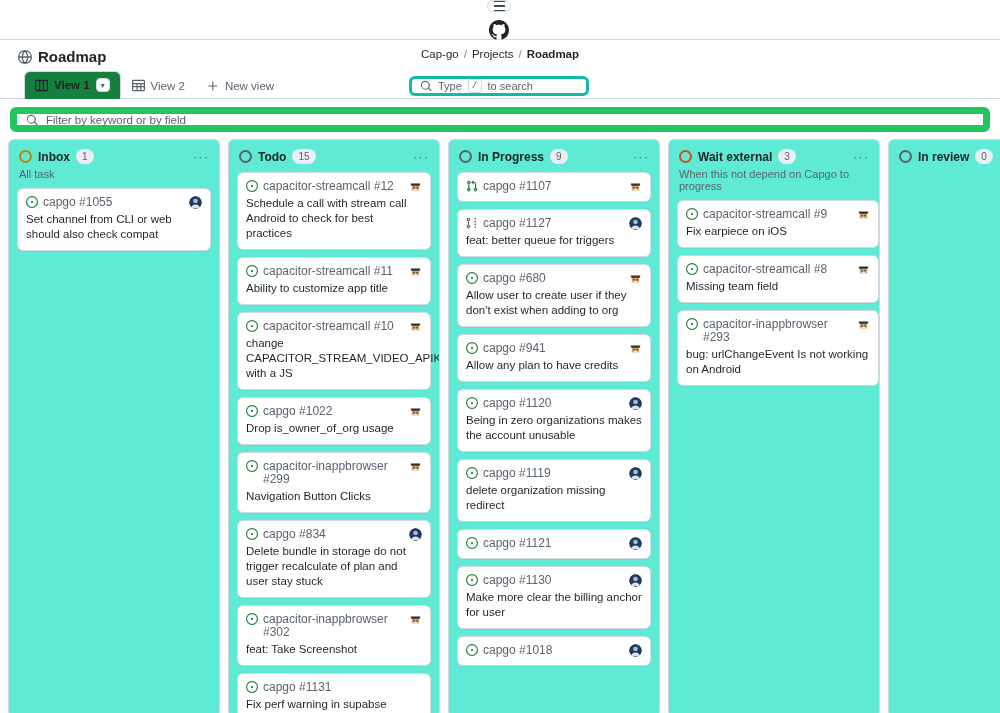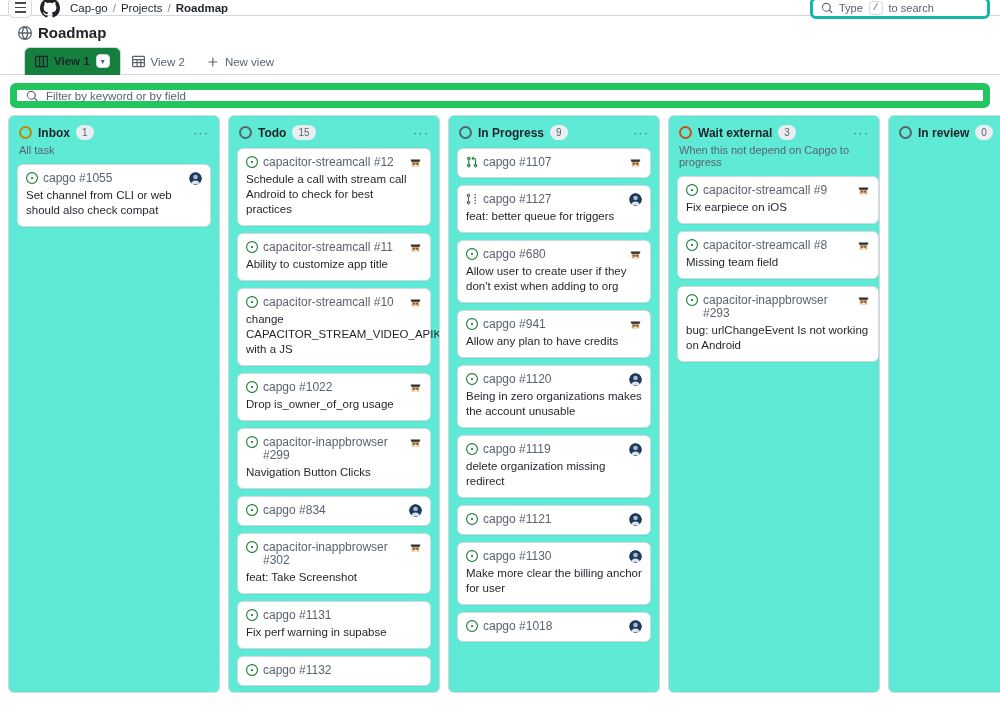--- a/index.html
+++ b/index.html
@@ -6,26 +6,27 @@
   html, body {
     width: 1000px; height: 713px;
     font-family: "Liberation Sans", sans-serif;
     background: #ffffff;
     color: #1f2328;
     overflow: hidden;
   }
 
   
   .topbar {
-    height: 16px;
+    height: 40px;
     display: flex; align-items: center;
     padding: 0 10px 0 8px;
     border-bottom: 1px solid #d1d9e0;
     background: #ffffff;
     gap: 8px;
+    flex-direction: column;
   }
   .hamburger {
     width: 24px; height: 21px;
     border: 1px solid #d1d9e0; border-radius: 6px;
     display: flex; flex-direction: column; justify-content: center;
     align-items: center; gap: 3px; cursor: pointer; background: #fff;
   }
   .hamburger i { display: block; width: 11px; height: 1.4px; background: #424a53; }
   .gh-logo { width: 20px; height: 20px; flex: 0 0 auto; }
   .crumbs { display: flex; align-items: center; gap: 5px; font-size: 11.5px; margin-left: 2px; }
@@ -377,20 +378,21 @@
             <span class="card-ref">capgo #834</span>
             <span class="avatar">
               <svg width="13" height="13" viewBox="0 0 16 16">
                 <rect width="16" height="16" rx="8" fill="#1f3a5f"></rect>
                 <circle cx="8" cy="6" r="2.7" fill="#c9d4e0"></circle>
                 <path d="M2.3 15c.6-3 2.9-4.6 5.7-4.6S13.1 12 13.7 15Z" fill="#d8e1ea"></path>
                 <circle cx="8" cy="6" r="2.7" fill="#8fa3b8" opacity="0.5"></circle>
               </svg>
             </span>
           </div>
+          <div class="card-title">Delete bundle in storage do not trigger recalculate of plan and user stay stuck</div>
         </div>
         <div class="card">
           <div class="card-top">
             <span>
               <svg width="12" height="12" viewBox="0 0 16 16" fill="#1a7f37">
                 <path d="M8 9.5a1.5 1.5 0 1 0 0-3 1.5 1.5 0 0 0 0 3Z"></path>
                 <path d="M8 0a8 8 0 1 1 0 16A8 8 0 0 1 8 0ZM1.5 8a6.5 6.5 0 1 0 13 0 6.5 6.5 0 0 0-13 0Z"></path>
               </svg>
             </span>
             <span class="card-ref">capacitor-inappbrowser #302</span>

